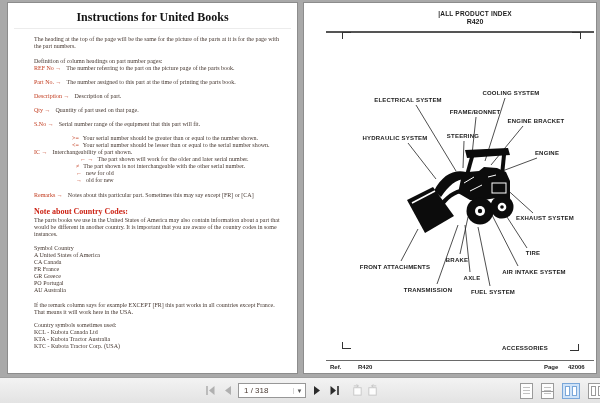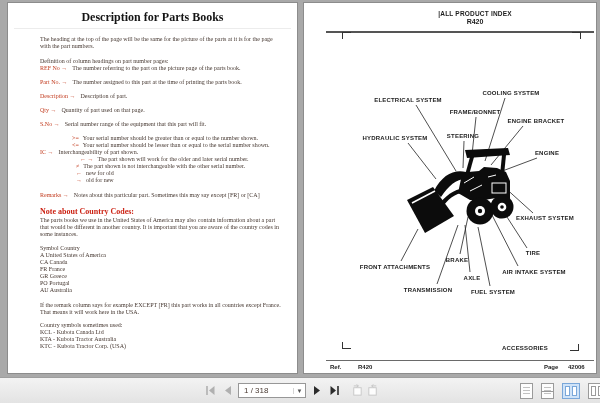--- a/index.html
+++ b/index.html
@@ -8,21 +8,21 @@
   
   .page{position:absolute;top:2px;height:372px;background:#fff;border:1px solid #8c8c8c;
         box-sizing:border-box;overflow:hidden;}
   .page-left{left:7px;width:291px;}
   .page-right{left:303px;width:294px;}
   
   .doc-title{margin-top:7px;text-align:center;font-family:"Liberation Serif",serif;
              font-weight:bold;font-size:12px;color:#151515;}
   .title-rule{height:1px;background:#ececec;margin:3px 6px 0 6px;}
   .doc-body{padding:3px 16px 0 26px;font-family:"Liberation Serif",serif;}
-  .blk{font-size:6px;line-height:7px;color:#453730;margin-left:6px;}
+  .blk{font-size:6px;line-height:7px;color:#453730;}
   .blk.h{font-size:8px;line-height:9px;font-weight:bold;color:#cc2213;}
   .blk .red{color:#c23b1e;}
   .blk.def .txt{margin-left:5px;}
   .blk.sym .red{margin-right:4px;}
   
   .rp-header{position:absolute;top:7px;left:40px;width:262px;text-align:center;color:#1c1c1c;}
   .rp-index{font-weight:bold;font-size:6.5px;letter-spacing:.2px;line-height:8px;}
   .rp-model{font-weight:bold;font-size:7px;line-height:8px;}
   .rp-rule{position:absolute;left:22px;width:268px;background:#555;}
   .rp-rule.top{top:28px;height:2px;}
@@ -61,21 +61,21 @@
   .vicon-two .pg{flex:1;background:#fff;border:1px solid #7aa7d9;}
   .vicon-two.inactive{background:#fdfdfd;border:1px solid #9a9a9a;}
   .vicon-two.inactive .pg{border:1px solid #9a9a9a;}
 </style>
 </head>
 <body>
 
 <div class="screen">
 
   <div class="page page-left">
-    <div class="doc-title">Description for Parts Books</div>
+    <div class="doc-title">Instructions for United Books</div>
     <div class="title-rule"></div>
     <div class="doc-body">
         <div class="blk p" style="margin-top: 4px;">The heading at the top of the page will be the same for the picture of the parts at it is for the page with the part numbers.</div>
         <div class="blk p" style="margin-top: 8px;">Definition of column headings on part number pages:</div>
         <div class="blk def" style="margin-top: 0px;"><span class="red">REF No →</span><span class="txt">The number referring to the part on the picture page of the parts book.</span></div>
         <div class="blk def" style="margin-top: 7px;"><span class="red">Part No. →</span><span class="txt">The number assigned to this part at the time of printing the parts book.</span></div>
         <div class="blk def" style="margin-top: 7px;"><span class="red">Description →</span><span class="txt">Description of part.</span></div>
         <div class="blk def" style="margin-top: 7px;"><span class="red">Qty →</span><span class="txt">Quantity of part used on that page.</span></div>
         <div class="blk def" style="margin-top: 7px;"><span class="red">S.No →</span><span class="txt">Serial number range of the equipment that this part will fit.</span></div>
         <div class="blk sym" style="margin-top: 7px; margin-left: 38px;"><span class="red">&gt;=</span><span class="txt">Your serial number should be greater than or equal to the number shown.</span></div>

